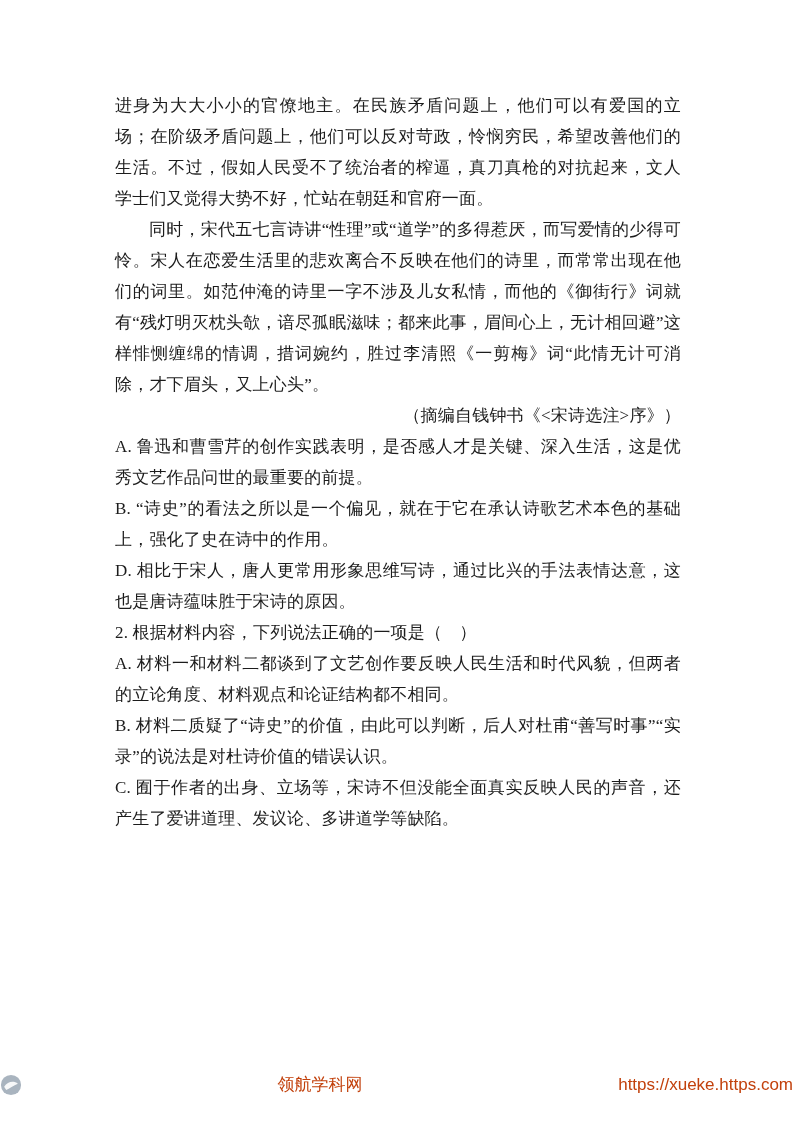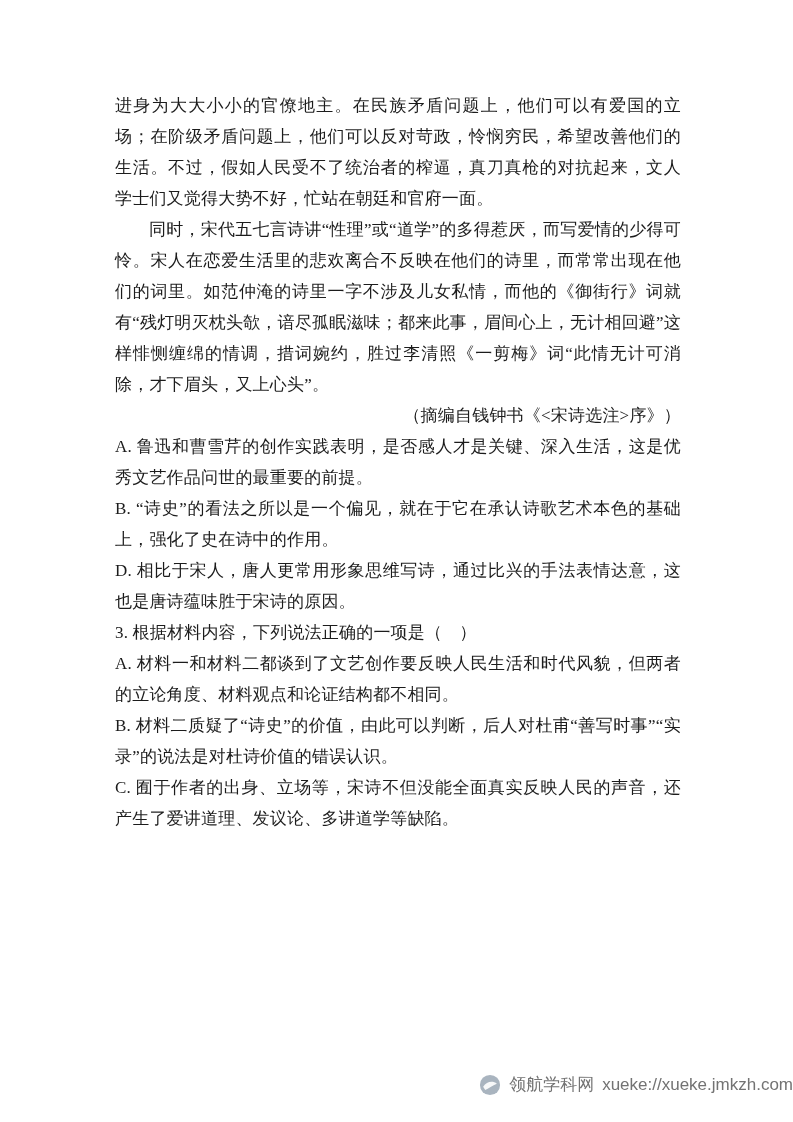--- a/index.html
+++ b/index.html
@@ -27,23 +27,23 @@
   }
   .para.indent { text-indent: 2em; }
   .para.attribution { text-align: right; text-indent: 0; }
   .footer {
     position: absolute;
     left: 0;
     right: 0;
     bottom: 26px;
     display: flex;
     align-items: center;
-    justify-content: flex-end;
+    justify-content: space-between;
     gap: 8px;
-    color: #737373;
+    color: #c2410c;
     font-size: 17px;
     font-family: "Liberation Sans", "DejaVu Sans", sans-serif;
   }
   .logo {
     width: 22px;
     height: 22px;
     display: inline-flex;
     flex: 0 0 auto;
   }
   .wm-text { white-space: nowrap; }
@@ -59,31 +59,31 @@
 
 
     <p class="para indent">同时，宋代五七言诗讲“性理”或“道学”的多得惹厌，而写爱情的少得可怜。宋人在恋爱生活里的悲欢离合不反映在他们的诗里，而常常出现在他们的词里。如范仲淹的诗里一字不涉及儿女私情，而他的《御街行》词就有“残灯明灭枕头欹，谙尽孤眠滋味；都来此事，眉间心上，无计相回避”这样悱恻缠绵的情调，措词婉约，胜过李清照《一剪梅》词“此情无计可消除，才下眉头，又上心头”。</p>
 
     <p class="para attribution">（摘编自钱钟书《&lt;宋诗选注&gt;序》）</p>
 
     <p class="para">A. 鲁迅和曹雪芹的创作实践表明，是否感人才是关键、深入生活，这是优秀文艺作品问世的最重要的前提。</p>
     <p class="para">B. “诗史”的看法之所以是一个偏见，就在于它在承认诗歌艺术本色的基础上，强化了史在诗中的作用。</p>
     <p class="para">D. 相比于宋人，唐人更常用形象思维写诗，通过比兴的手法表情达意，这也是唐诗蕴味胜于宋诗的原因。</p>
 
-    <p class="para">3. 根据材料内容，下列说法正确的一项是（　）</p>
+    <p class="para">2. 根据材料内容，下列说法正确的一项是（　）</p>
     <p class="para">A. 材料一和材料二都谈到了文艺创作要反映人民生活和时代风貌，但两者的立论角度、材料观点和论证结构都不相同。</p>
     <p class="para">B. 材料二质疑了“诗史”的价值，由此可以判断，后人对杜甫“善写时事”“实录”的说法是对杜诗价值的错误认识。</p>
     <p class="para">C. 囿于作者的出身、立场等，宋诗不但没能全面真实反映人民的声音，还产生了爱讲道理、发议论、多讲道学等缺陷。</p>
 
   </div>
 
   <div class="footer">
     <span class="logo">
       <svg viewBox="0 0 24 24" width="22" height="22" aria-hidden="true">
         <circle cx="12" cy="12" r="11" fill="#a9b4bf"></circle>
         <path d="M4.5 14 C 8.5 7.5, 15.5 7.5, 19.5 10.5 C 15 12.5, 10 15.5, 6.8 17.5 Z" fill="#ffffff" opacity="0.9"></path>
       </svg>
     </span>
     <span class="wm-text">领航学科网</span>
-    <span class="wm-text">xueke://xueke.jmkzh.com</span>
+    <span class="wm-text">https://xueke.https.com</span>
   </div>
 
 </div>
 
 </body></html>

